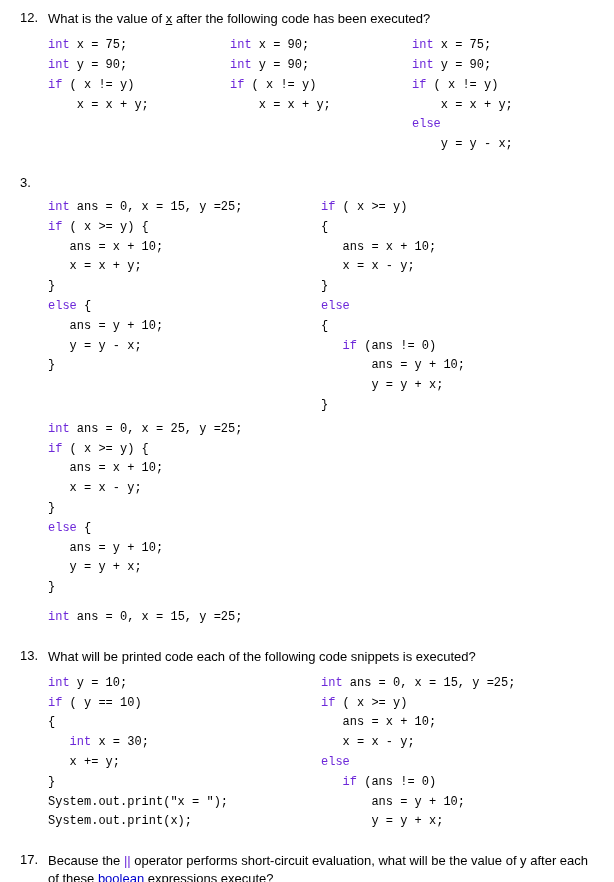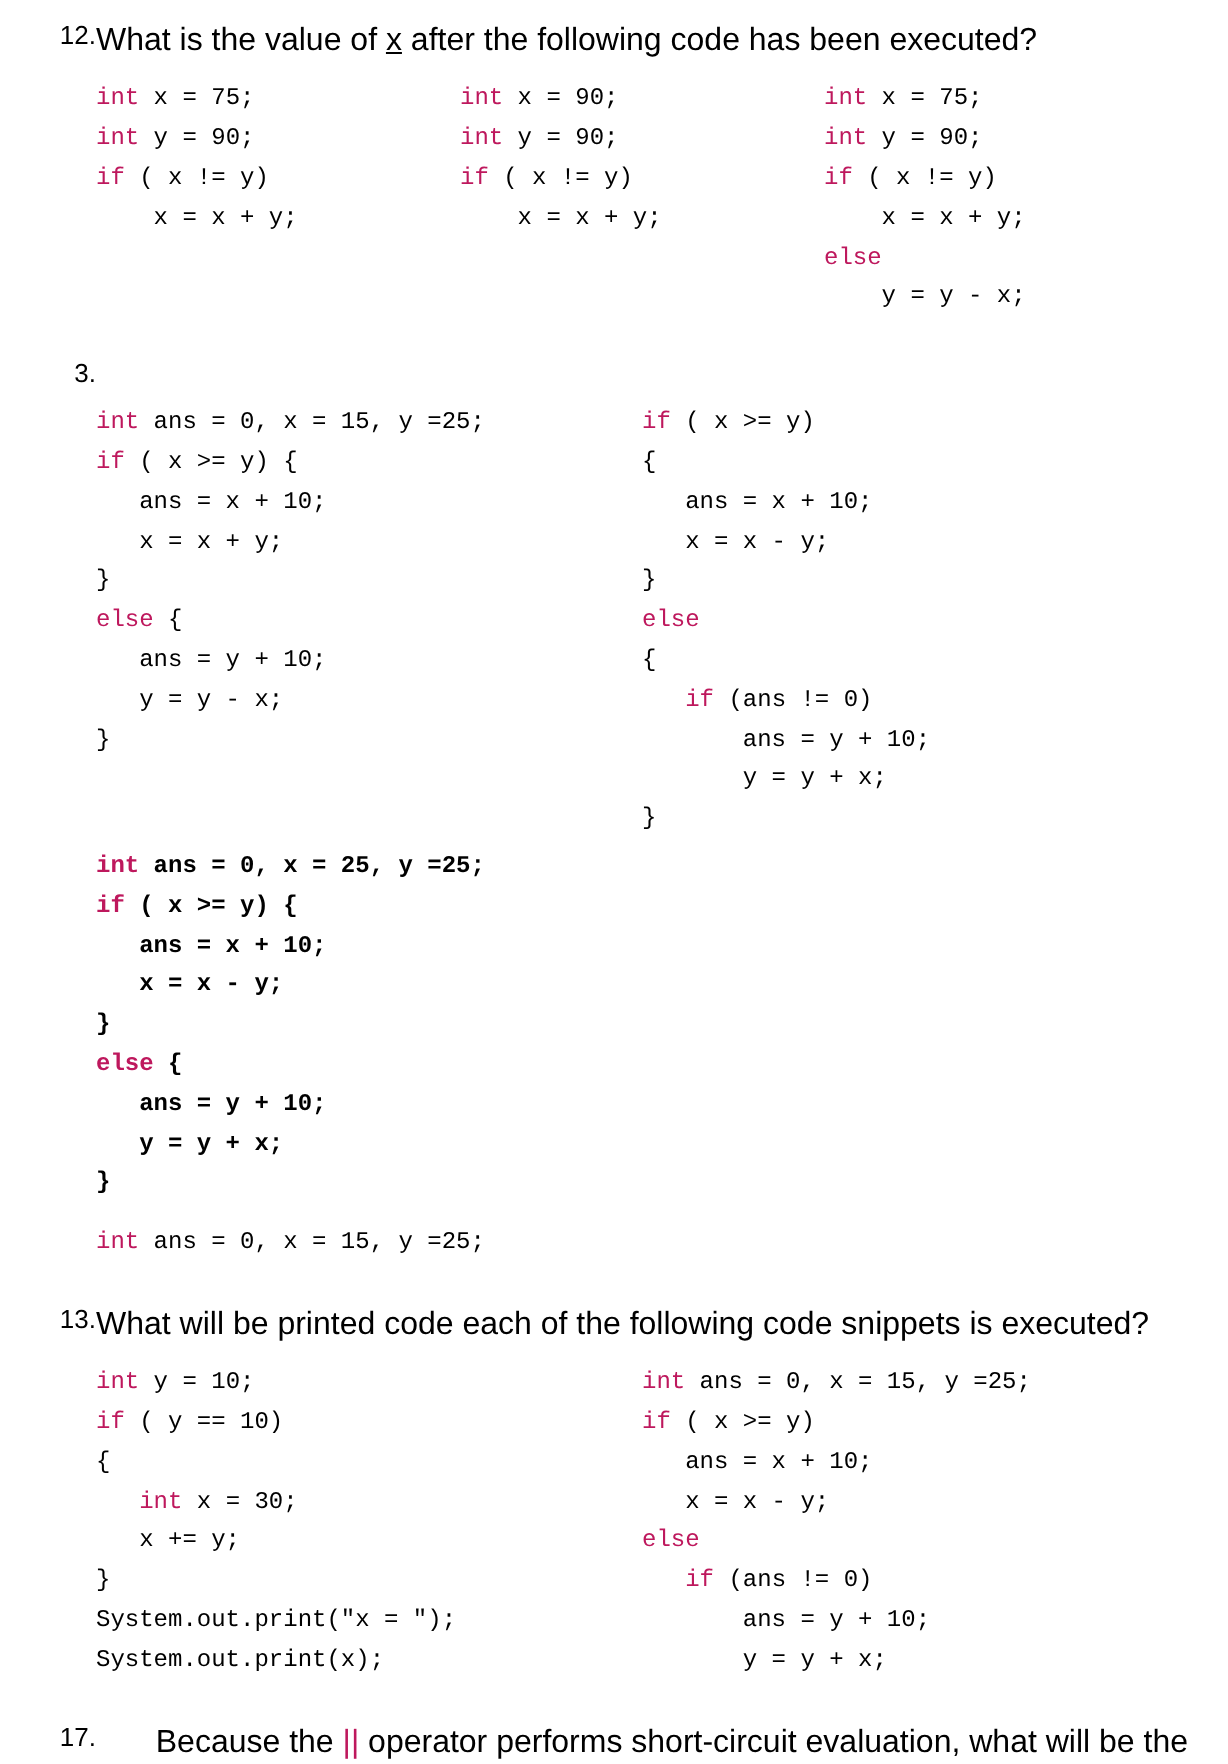--- a/index.html
+++ b/index.html
@@ -10,32 +10,31 @@
       color: #000;
       padding: 10px 20px;
       width: 614px;
     }
     .question-block {
       margin-bottom: 20px;
     }
     .question-header {
       display: flex;
       margin-bottom: 8px;
-      text-align: right;
     }
     .question-number {
       min-width: 28px;
       font-size: 13px;
     }
     .question-text {
-      font-size: 16px;
+      font-size: 13px;
       line-height: 1.4;
     }
     .blue { color: #0000cc; }
-    .darkblue { color: #be185d; }
+    .darkblue { color: #6d28d9; }
     .code-row {
       display: flex;
       margin-left: 28px;
       margin-top: 4px;
     }
     .col {
       font-family: 'Courier New', Courier, monospace;
       font-size: 12px;
       line-height: 1.65;
       white-space: pre;
@@ -89,21 +88,21 @@
    ans = x + 10;
    x = x - y;
 }
 <span class="darkblue">else</span>
 {
    <span class="darkblue">if</span> (ans != 0)
        ans = y + 10;
        y = y + x;
 }</div>
   </div>
-  <div class="code-row" style="font-weight:bold;">
+  <div class="code-row" style="">
     <div class="col"><span class="darkblue">int</span> ans = 0, x = 25, y =25;
 <span class="darkblue">if</span> ( x &gt;= y) {
    ans = x + 10;
    x = x - y;
 }
 <span class="darkblue">else</span> {
    ans = y + 10;
    y = y + x;
 }</div>
     <div class="col"></div>

